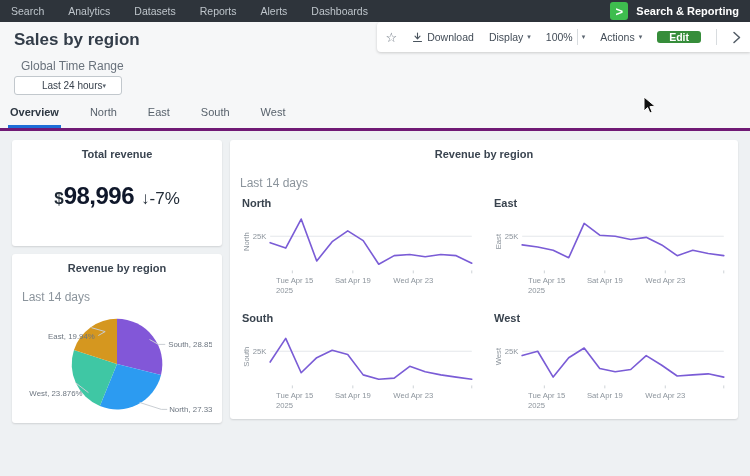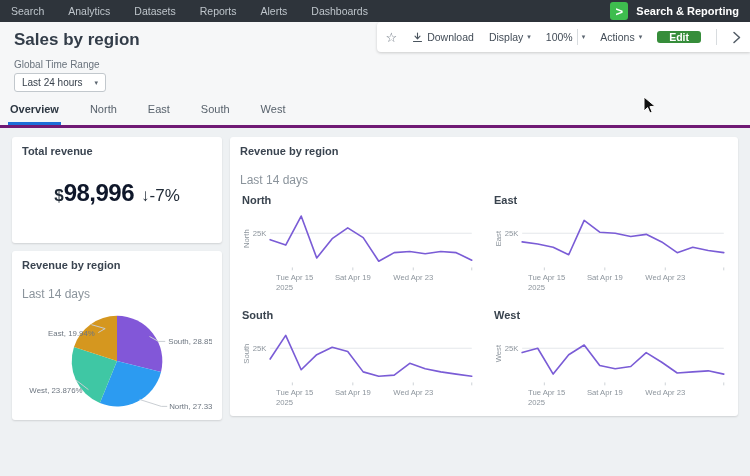--- a/index.html
+++ b/index.html
@@ -21,31 +21,31 @@
   .header { background:#f6f7f8; border-bottom:3px solid #701a75; padding-top:6px; position:relative; }
   .page-title { font-size:17px; font-weight:700; color:#333d49; margin:2px 0 9px 14px; }
   .toolbar { position:absolute; top:0; right:0; height:30px; background:#fff; border-radius:4px 0 0 4px;
     box-shadow:0 1px 3px rgba(0,0,0,.18); display:flex; align-items:center; padding:0 9px; gap:15px;
     font-size:10.5px; color:#424c57; }
   .tb-item { display:flex; align-items:center; gap:4px; cursor:pointer; white-space:nowrap; }
   .caret { font-size:7px; color:#5b6570; }
   .star { font-size:13px; color:#6b7580; line-height:1; }
   .vdiv { width:1px; height:16px; background:#d8dcdf; }
   .edit-btn { background:#368d3a; color:#fff; font-size:10.5px; font-weight:700; border:none; border-radius:3px; padding:0 12px; cursor:pointer; }
-  .tr-label { font-size:10px; color:#69727c; margin:0 0 3px 14px; }
-  .dropdown { margin-left:14px; width:92px; height:19px; background:#fff; border:1px solid #c2c8cd; border-radius:3px;
-    display:flex; align-items:center; justify-content:space-between; padding:0 7px; font-size:10px; color:#39424d; cursor:pointer; }
+  .tr-label { font-size:12px; color:#69727c; margin:0 0 3px 21px; }
+  .dropdown { margin-left:14px; width:108px; height:19px; background:#fff; border:1px solid #c2c8cd; border-radius:3px;
+    display:flex; align-items:center; justify-content:flex-end; padding:0 15px; font-size:10px; color:#39424d; cursor:pointer; }
   .tabs { display:flex; gap:27px; margin:11px 0 0 8px; }
   .tab { font-size:11px; color:#58626c; padding:0 2px 7px 2px; border-bottom:3px solid transparent; cursor:pointer; }
   .tab.active { color:#2d3742; font-weight:700; border-bottom-color:#1d6ed8; }
   
   .content { display:flex; gap:8px; padding:9px 12px 0 12px; }
   .col-left { width:210px; display:flex; flex-direction:column; gap:8px; flex:none; }
   .card { background:#fff; border-radius:3px; box-shadow:0 1px 2px rgba(0,0,0,.13); }
-  .card-title { font-size:11px; font-weight:700; color:#3a4450; }
+  .card-title { font-size:11px; font-weight:700; color:#3a4450;text-align:center; }
   .card-sub { font-size:12px; color:#8b949c; margin-top:16px; }
   .kpi-card { height:106px; padding:8px 10px; }
   .kpi-row { display:flex; align-items:baseline; justify-content:center; margin-top:22px; }
   .kpi-cur { font-size:17px; font-weight:700; color:#1e2834; }
   .kpi-val { font-size:24px; font-weight:700; color:#0f172a; letter-spacing:-.5px; }
   .kpi-delta { font-size:17px; color:#232d39; margin-left:7px; font-weight:500; }
   .pie-card { height:169px; padding:8px 10px; }
   .pie-svg { display:block; width:190px; height:128px; margin-top:2px; overflow:hidden; }
   .right-card { flex:1; height:279px; padding:8px 10px; }
   .chart-grid { display:grid; grid-template-columns:1fr 1fr; column-gap:16px; }

